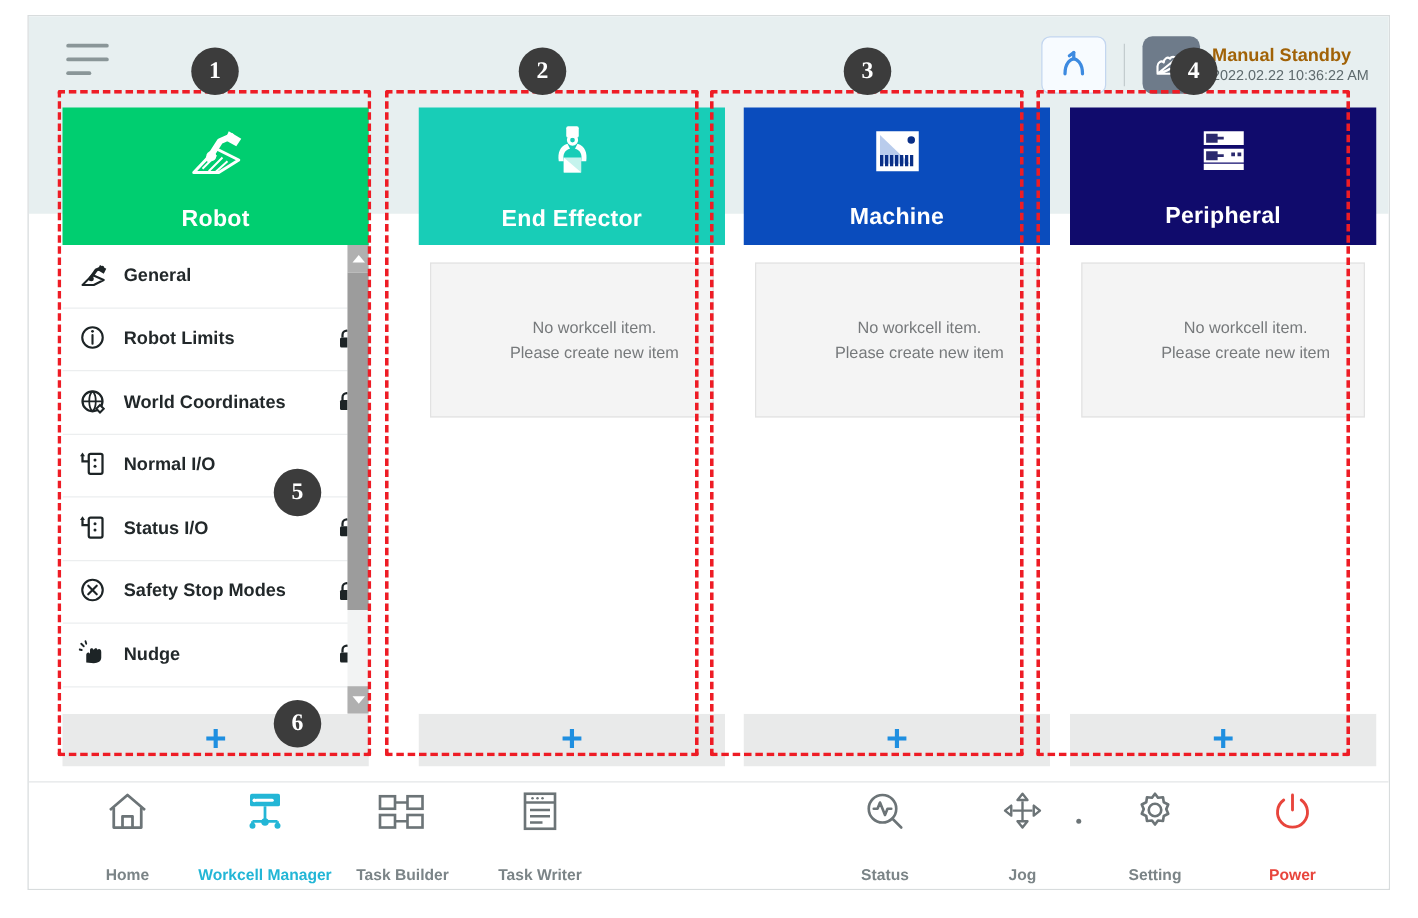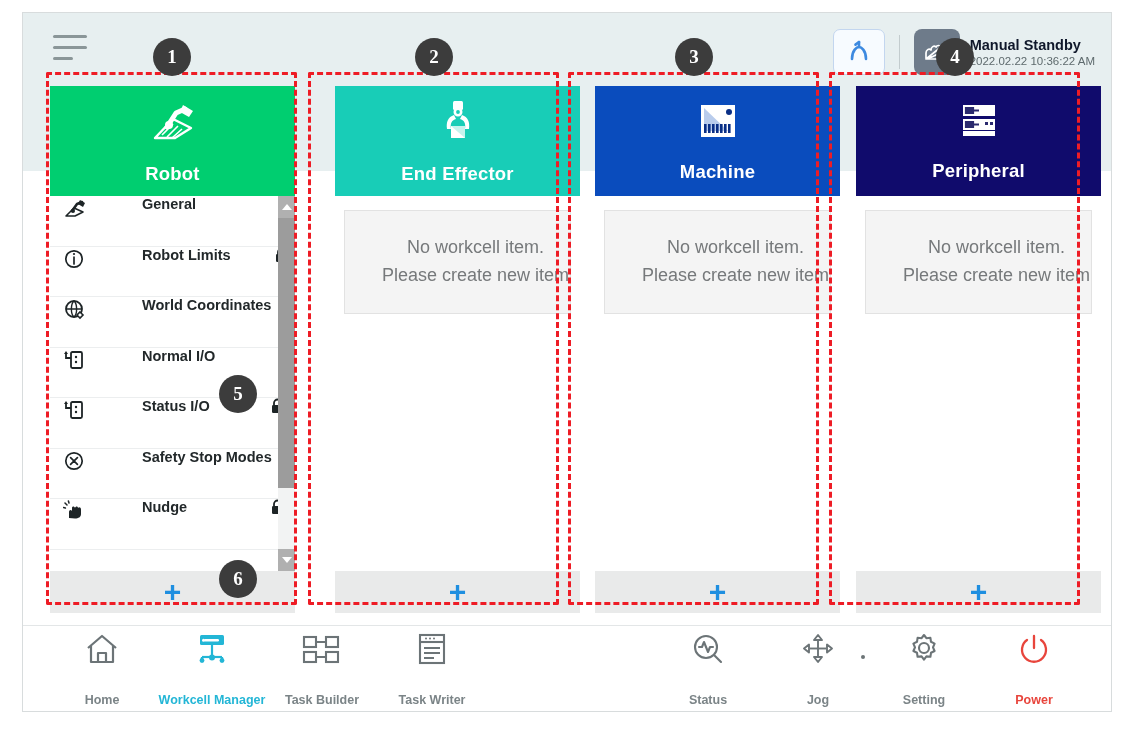--- a/index.html
+++ b/index.html
@@ -62,21 +62,21 @@
     margin: 0 14px;
   }
   .mode-icon {
     width: 46px; height: 46px;
     border-radius: 8px;
     background: #6e7b8a;
     display: flex; align-items: center; justify-content: center;
   }
   .mode-text { margin-left: 10px; line-height: 1.25; }
   .mode-title {
-    font-size: 14.5px; font-weight: bold; color: #0f172a;
+    font-size: 14.5px; font-weight: bold; color: #a16207;
     white-space: nowrap;
   }
   .mode-time {
     font-size: 11.5px; color: #5e6a6d; white-space: nowrap;
   }
 
   
   .columns {
     position: absolute; left: 0; top: 0;
     width: 1088px; height: 614px;
@@ -112,25 +112,24 @@
     flex: 1 1 auto;
     position: relative;
     background: #ffffff;
     overflow: hidden;
   }
 
   
   .list { position: absolute; inset: 0; background: #fff; }
   .list-item {
     height: 50.5px;
-    display: flex; align-items: flex-start;
+    display: flex; align-items: center;
     padding: 0 10px 0 12px;
     border-bottom: 1px solid #eceeef;
     cursor: pointer;
-    gap: 43px;
   }
   .list-item .li-ico {
     width: 26px; height: 26px; flex: none;
     display: flex; align-items: center; justify-content: center;
     margin-right: 11px;
   }
   .list-item .li-label {
     font-size: 14.5px; font-weight: bold; color: #22282a;
     flex: 1 1 auto; white-space: nowrap;
   }
@@ -153,26 +152,26 @@
   }
   .scrollbtn.up { top: 0; }
   .scrollbtn.down { bottom: 0; }
   .caret { width: 0; height: 0; }
   .caret.up { border-left: 5px solid transparent; border-right: 5px solid transparent; border-bottom: 6px solid #ffffff; }
   .caret.down { border-left: 5px solid transparent; border-right: 5px solid transparent; border-top: 6px solid #ffffff; }
 
   
   .empty-box {
     margin: 14px 9px 0 9px;
-    height: 104px;
+    height: 124px;
     background: #f4f4f4;
     border: 1px solid #e2e2e2;
     display: flex; flex-direction: column;
     align-items: center; justify-content: center;
-    color: #76797b; font-size: 18px; line-height: 1.55; padding-left: 36px;
+    color: #76797b; font-size: 13px; line-height: 1.55; padding-left: 36px;
   }
 
   .col-foot {
     height: 42px; flex: none;
     background: #e9eaea;
     display: flex; align-items: center; justify-content: center;
     cursor: pointer;
   }
   .plus {
     font-size: 30px; line-height: 1; color: #1f8fe0; font-weight: bold;

